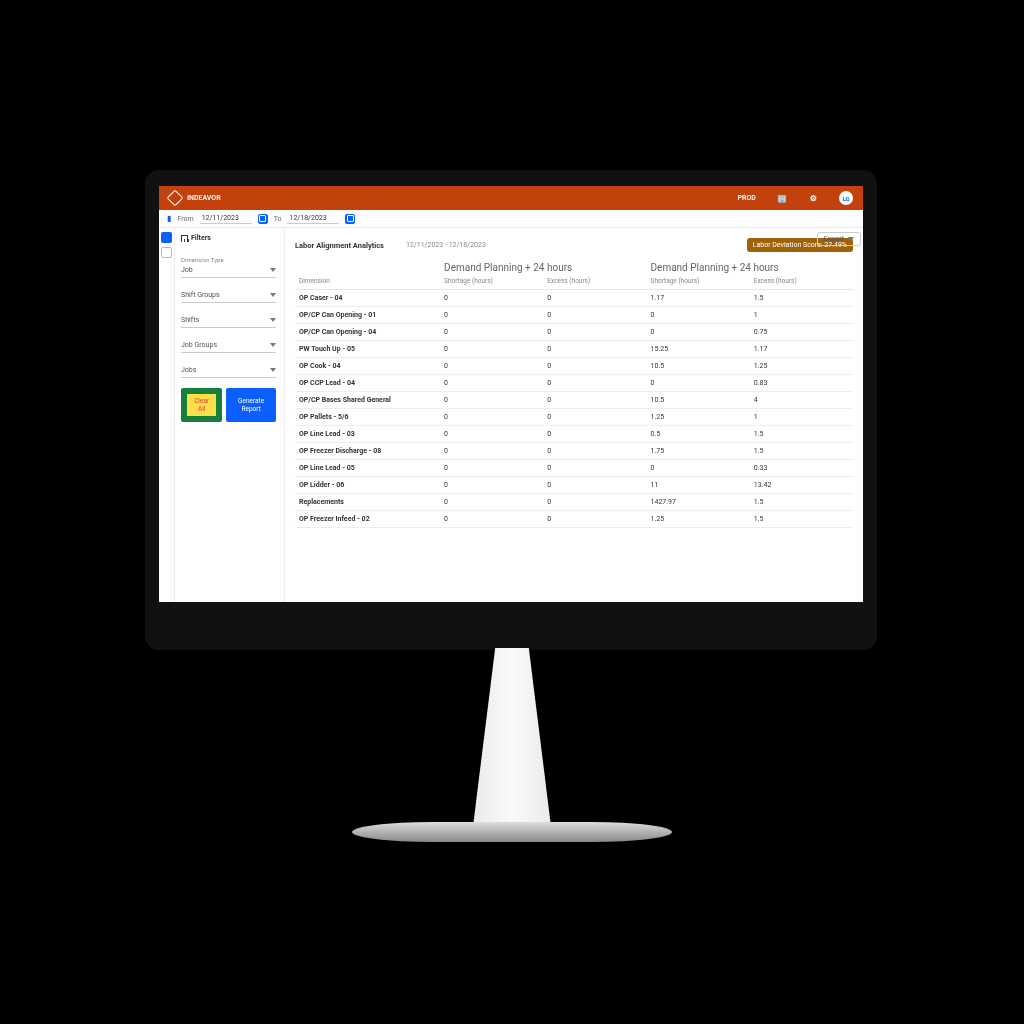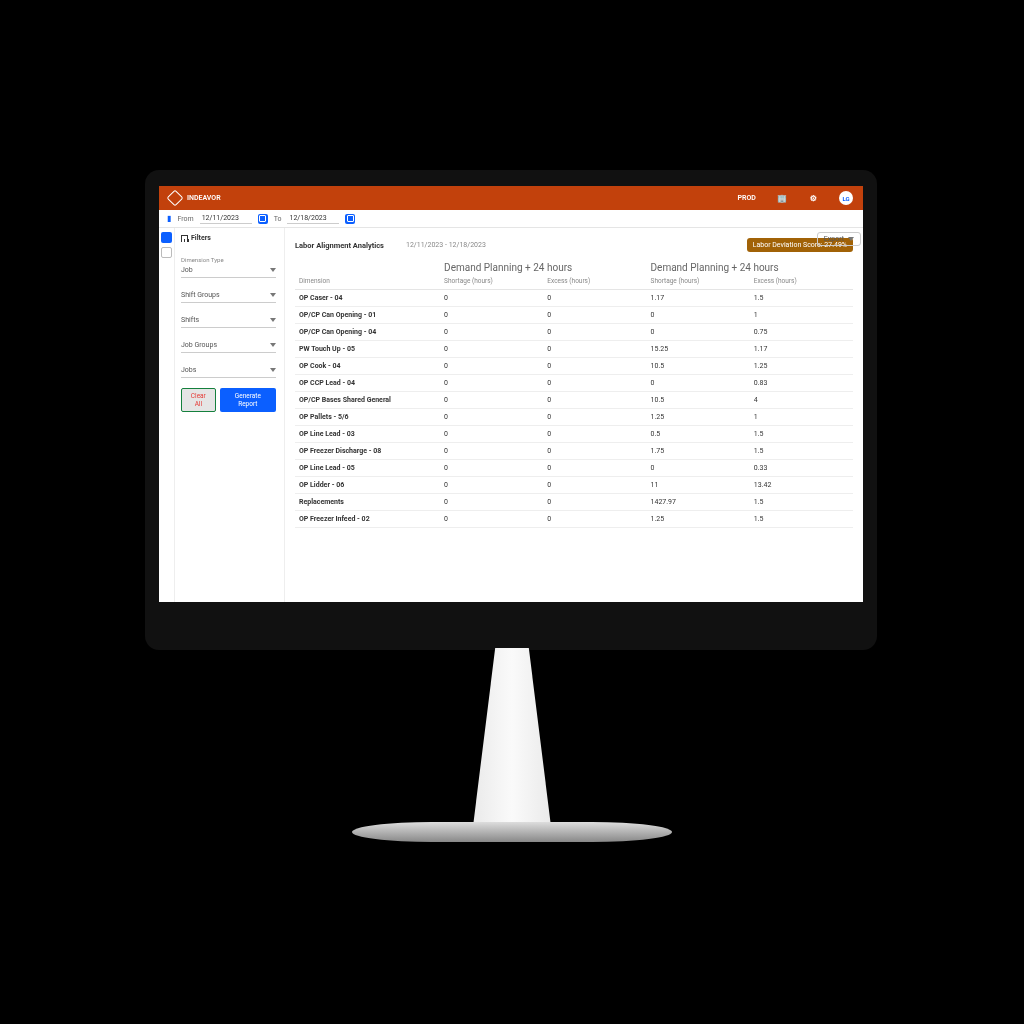--- a/index.html
+++ b/index.html
@@ -74,21 +74,21 @@
   .filters-h { display:flex; align-items:center; gap:3px; font-weight:700; font-size:7px; margin-bottom:14px;}
   .filter-ico { width:7px; height:7px; border-top:1px solid #333; border-left:1px solid #333; border-right:1px solid #333; position:relative;}
   .filter-ico::after{ content:""; position:absolute; left:2px; top:3px; width:3px; height:3px; border-left:1px solid #333; border-right:1px solid #333;}
   .lbl { color:#888; font-size:6px; margin-top:4px;}
   .sel {
     display:flex; align-items:center; justify-content:space-between;
     border-bottom:1px solid #ccc; padding:3px 0; font-size:7px; color:#555; cursor:pointer;
   }
   .caret { width:0;height:0;border-left:3px solid transparent;border-right:3px solid transparent;border-top:4px solid #777;}
   .btnrow{ display:flex; gap:4px; margin-top:10px;}
-  .btn-clear{ border:1px solid #15803d; color:#e53935; background:#e5e5e5; font-size:6.5px; padding:3px 5px; border-radius:2px; cursor:pointer;}
+  .btn-clear{ border:6px solid #15803d; color:#e53935; background:#fde047; font-size:6.5px; padding:3px 5px; border-radius:2px; cursor:pointer;}
   .btn-gen{ border:none; color:#fff; background:#0b5fff; font-size:6.5px; padding:3px 6px; border-radius:2px; cursor:pointer;}
 
   .main { flex:1; padding:6px 10px; position:relative; overflow:hidden;}
   .export { position:absolute; top:4px; right:2px; border:1px solid #ccc; border-radius:3px; padding:2px 6px; font-size:7px; color:#555; display:flex; align-items:center; gap:4px; cursor:pointer;}
   .title-row{ display:flex; align-items:center; gap:22px; margin-top:4px; margin-bottom:6px;}
   .title{ font-weight:700; font-size:7.5px;}
   .subtitle{ color:#888; font-size:7px;}
   .lds { margin-left:auto; background:#a16207; color:#fff; font-size:7px; padding:3px 6px; border-radius:3px; white-space:nowrap;}
 
   table { width:100%; border-collapse:collapse; }

